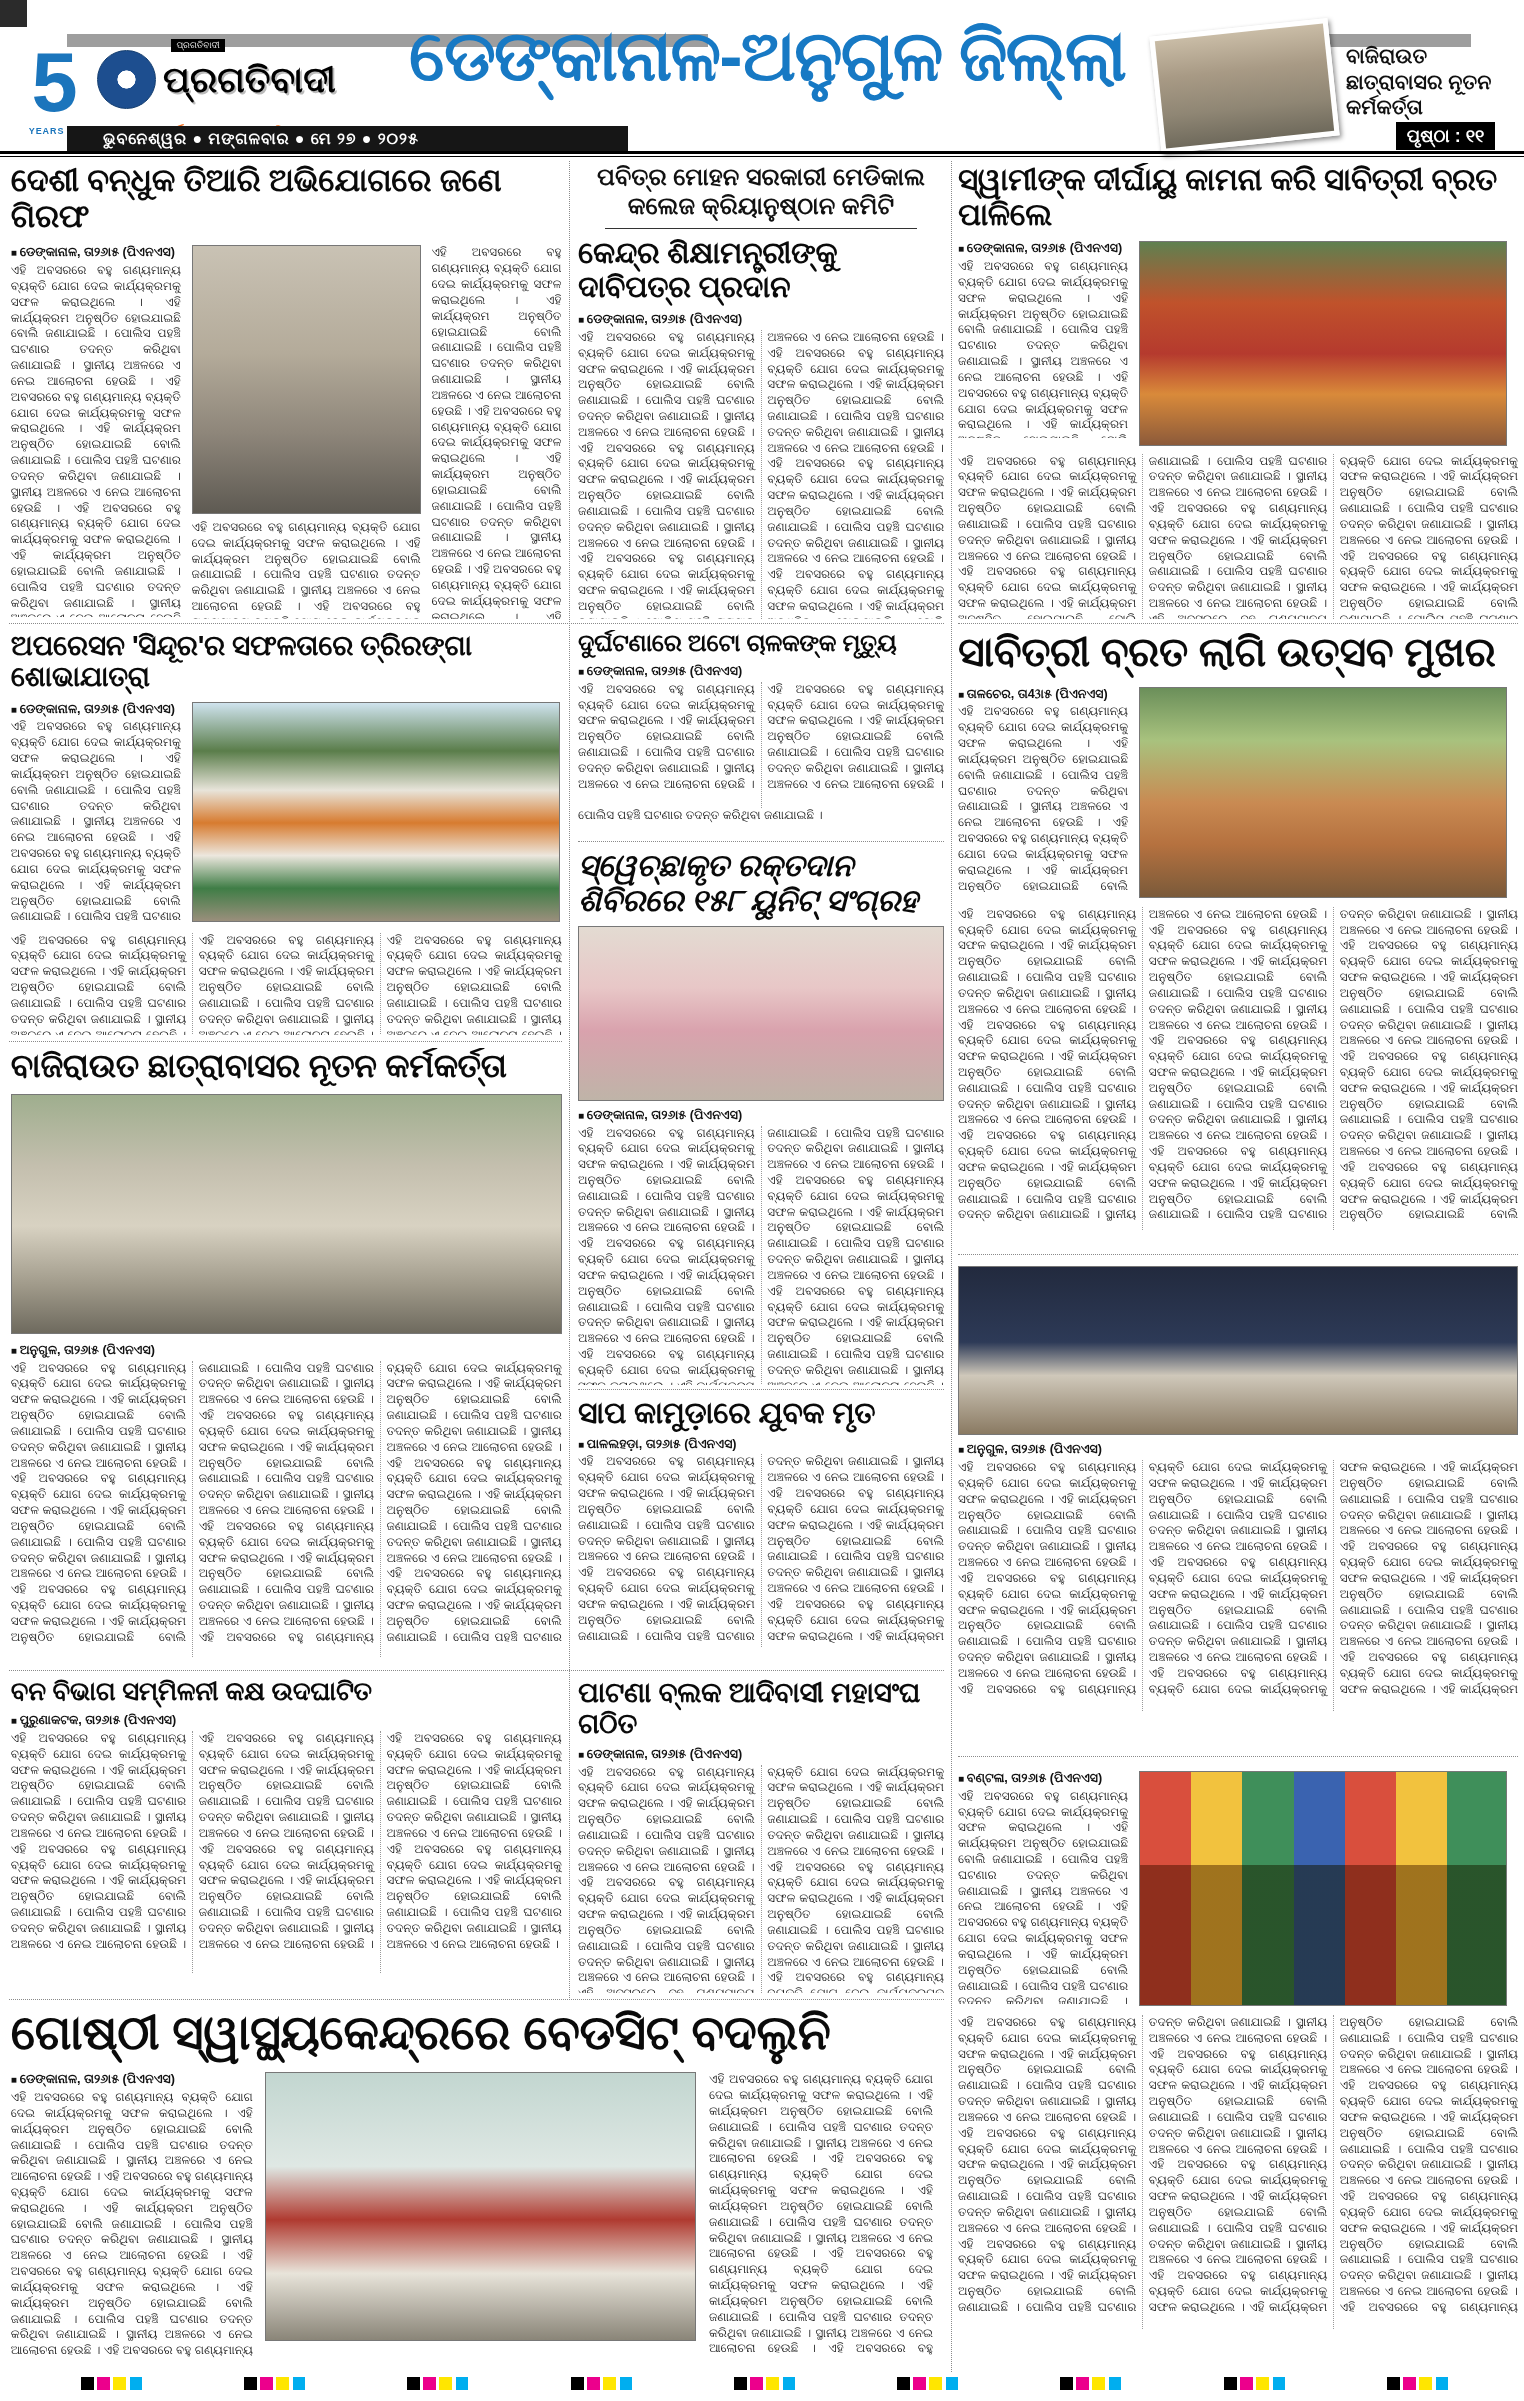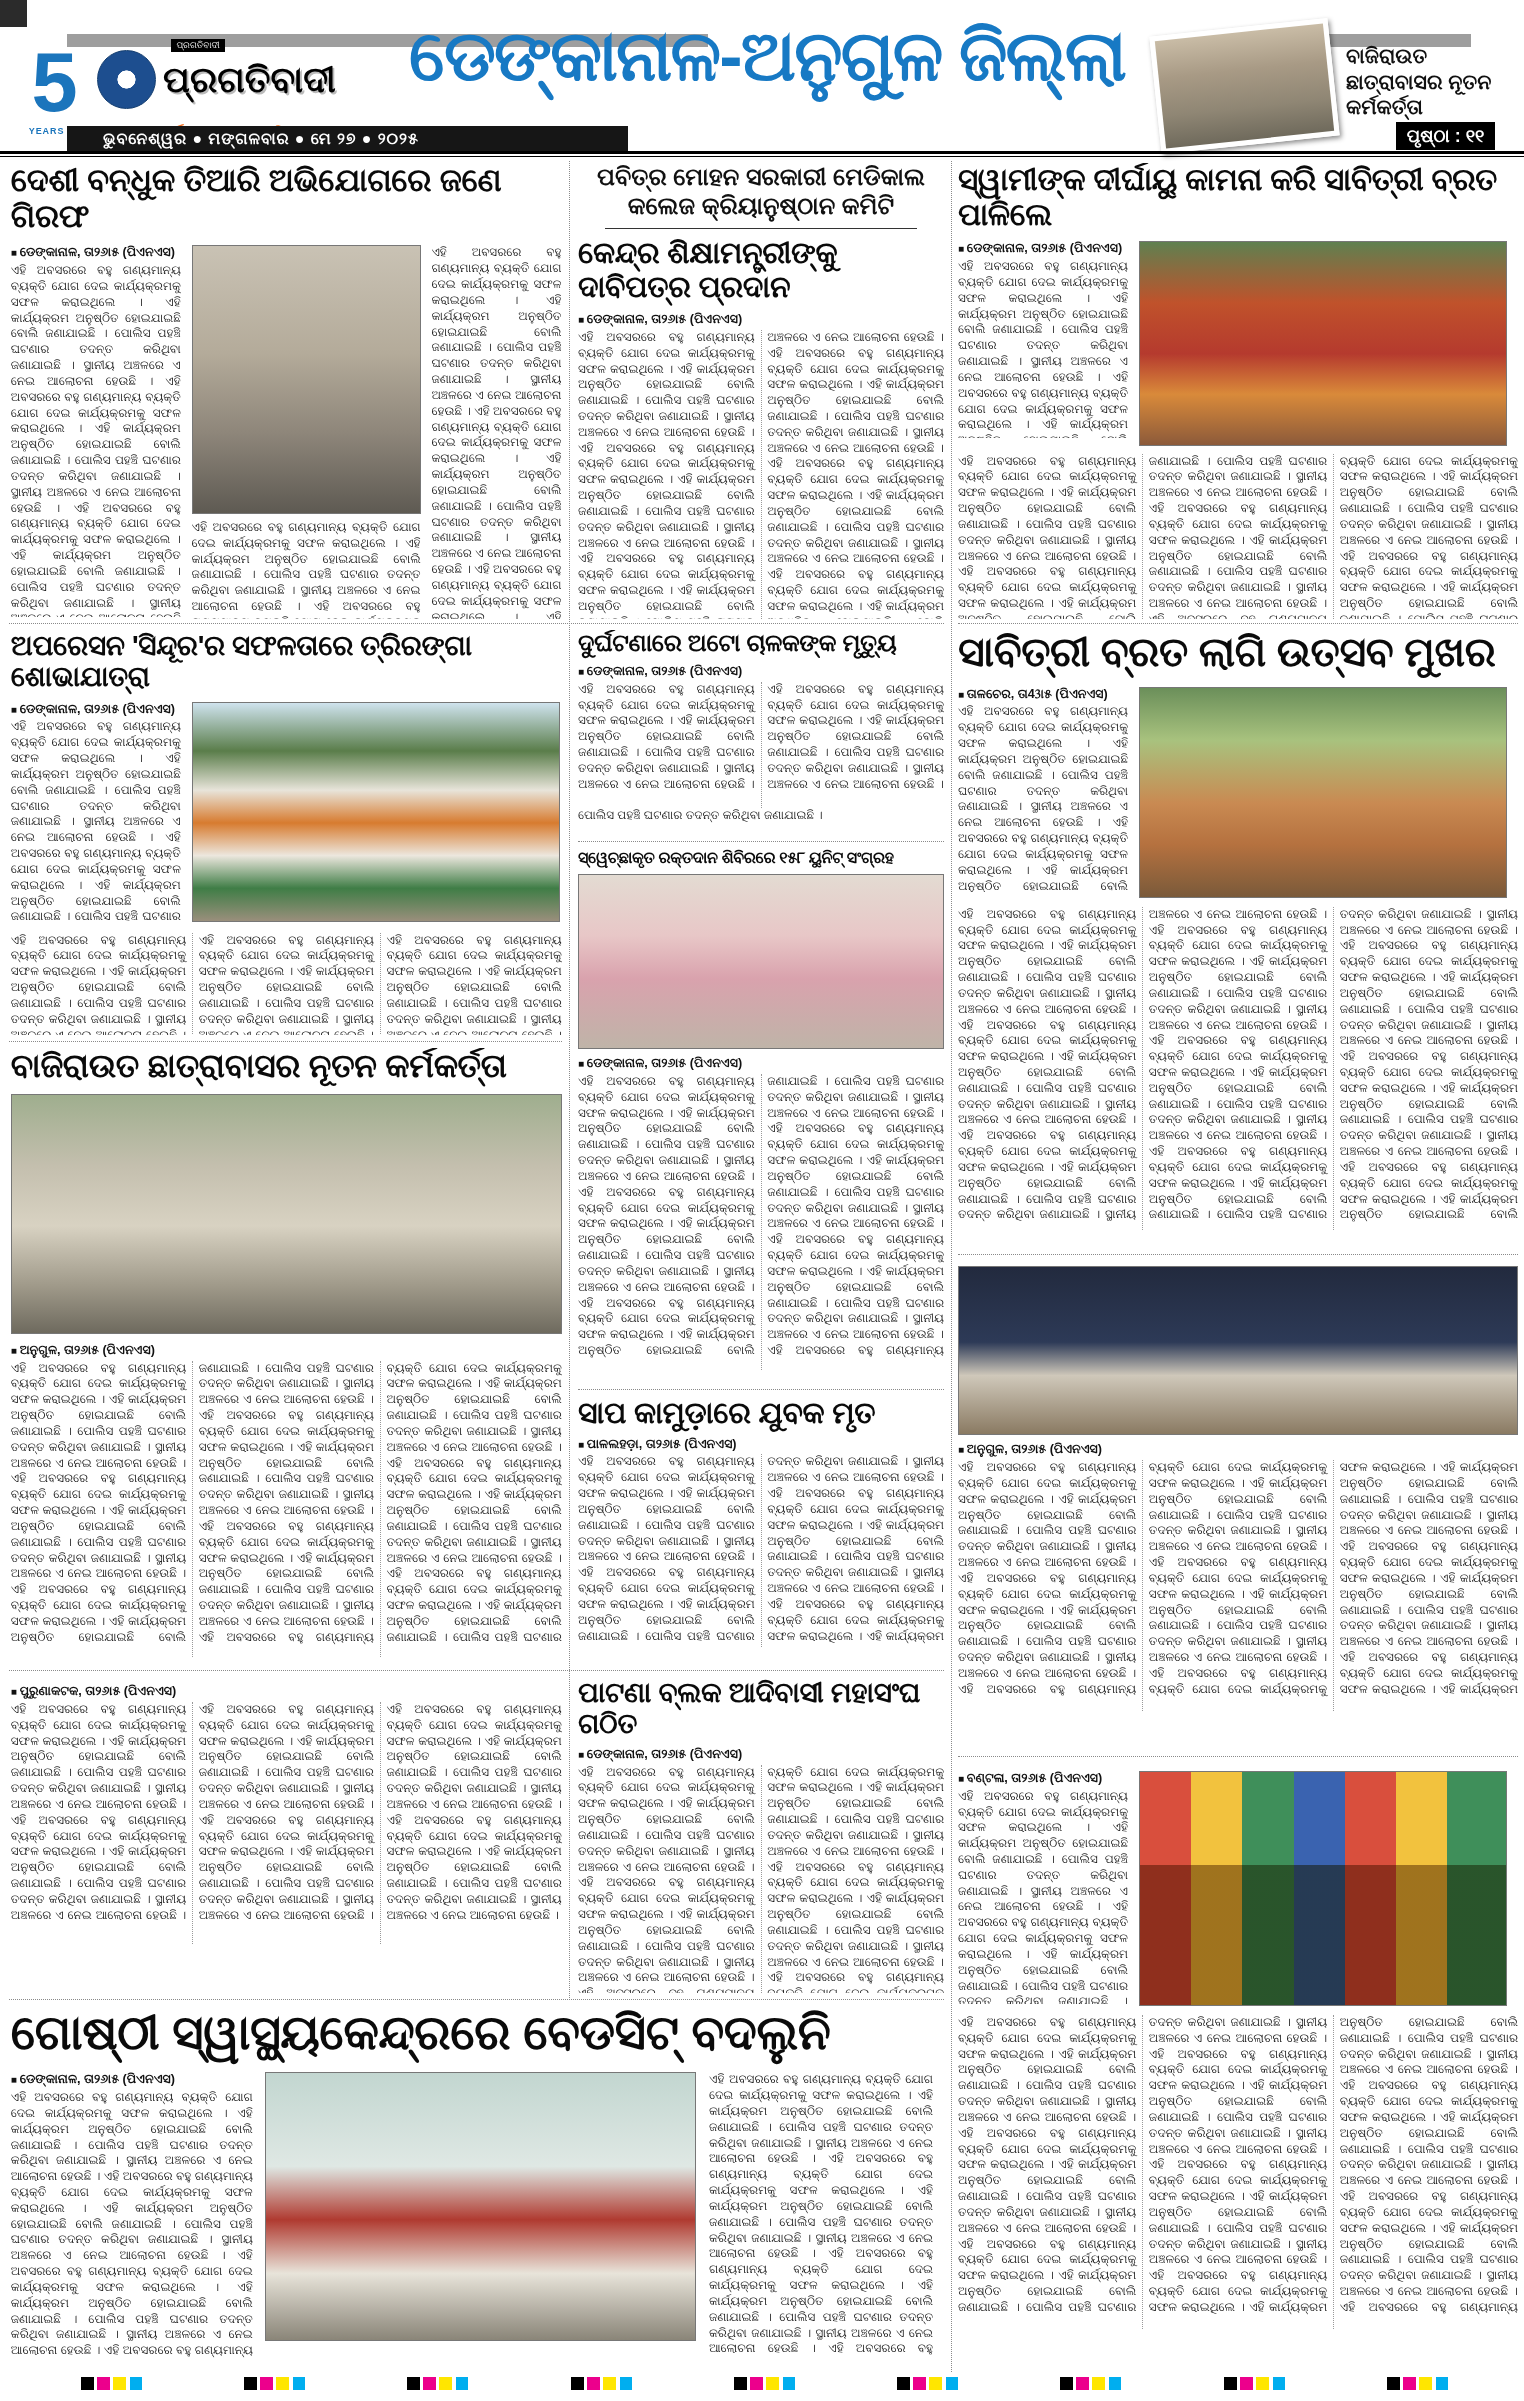--- a/index.html
+++ b/index.html
@@ -158,21 +158,21 @@
   <div class="art" style="left:578px; top:630px; width:366px; height:206px;">
     <div class="hl" style="font-size:24px;">ଦୁର୍ଘଟଣାରେ ଅଟୋ ଚାଳକଙ୍କ ମୃତ୍ୟୁ</div>
     <div style="margin-top:7.2px;">
       <div class="dl">ଡେଙ୍କାନାଳ, ତା୨୬ା୫ (ପିଏନଏସ)</div>
       <div class="body c2" style="height:126px;">ଏହି ଅବସରରେ ବହୁ ଗଣ୍ୟମାନ୍ୟ ବ୍ୟକ୍ତି ଯୋଗ ଦେଇ କାର୍ଯ୍ୟକ୍ରମକୁ ସଫଳ କରାଇଥିଲେ । ଏହି କାର୍ଯ୍ୟକ୍ରମ ଅନୁଷ୍ଠିତ ହୋଇଯାଇଛି ବୋଲି ଜଣାଯାଇଛି । ପୋଲିସ ପହଞ୍ଚି ଘଟଣାର ତଦନ୍ତ କରିଥିବା ଜଣାଯାଇଛି । ସ୍ଥାନୀୟ ଅଞ୍ଚଳରେ ଏ ନେଇ ଆଲୋଚନା ହେଉଛି । ଏହି ଅବସରରେ ବହୁ ଗଣ୍ୟମାନ୍ୟ ବ୍ୟକ୍ତି ଯୋଗ ଦେଇ କାର୍ଯ୍ୟକ୍ରମକୁ ସଫଳ କରାଇଥିଲେ । ଏହି କାର୍ଯ୍ୟକ୍ରମ ଅନୁଷ୍ଠିତ ହୋଇଯାଇଛି ବୋଲି ଜଣାଯାଇଛି । ପୋଲିସ ପହଞ୍ଚି ଘଟଣାର ତଦନ୍ତ କରିଥିବା ଜଣାଯାଇଛି । ସ୍ଥାନୀୟ ଅଞ୍ଚଳରେ ଏ ନେଇ ଆଲୋଚନା ହେଉଛି । ଏହି ଅବସରରେ ବହୁ ଗଣ୍ୟମାନ୍ୟ ବ୍ୟକ୍ତି ଯୋଗ ଦେଇ କାର୍ଯ୍ୟକ୍ରମକୁ ସଫଳ କରାଇଥିଲେ । ଏହି କାର୍ଯ୍ୟକ୍ରମ ଅନୁଷ୍ଠିତ ହୋଇଯାଇଛି ବୋଲି ଜଣାଯାଇଛି । ପୋଲିସ ପହଞ୍ଚି ଘଟଣାର ତଦନ୍ତ କରିଥିବା ଜଣାଯାଇଛି । ସ୍ଥାନୀୟ ଅଞ୍ଚଳରେ ଏ ନେଇ ଆଲୋଚନା ହେଉଛି । </div>
       <div class="body">ପୋଲିସ ପହଞ୍ଚି ଘଟଣାର ତଦନ୍ତ କରିଥିବା ଜଣାଯାଇଛି ।</div>
     </div>
   </div>
 
   <div class="art" style="left:578px; top:849px; width:366px; height:536px;">
-    <div class="hl hl-c" style="font-size:16px;">ସ୍ୱେଚ୍ଛାକୃତ ରକ୍ତଦାନ ଶିବିରରେ ୧୫୮ ୟୁନିଟ୍ ସଂଗ୍ରହ</div>
+    <div class="hl hl-c" style="font-size:31px;font-style:italic;">ସ୍ୱେଚ୍ଛାକୃତ ରକ୍ତଦାନ ଶିବିରରେ ୧୫୮ ୟୁନିଟ୍ ସଂଗ୍ରହ</div>
     <div class="photo p-blood" style="width:366px; height:175px; margin-top:7.2px;"></div>
     <div style="margin-top:7.2px;">
       <div class="dl">ଡେଙ୍କାନାଳ, ତା୨୬ା୫ (ପିଏନଏସ)</div>
       <div class="body c2" style="height:296px;">ଏହି ଅବସରରେ ବହୁ ଗଣ୍ୟମାନ୍ୟ ବ୍ୟକ୍ତି ଯୋଗ ଦେଇ କାର୍ଯ୍ୟକ୍ରମକୁ ସଫଳ କରାଇଥିଲେ । ଏହି କାର୍ଯ୍ୟକ୍ରମ ଅନୁଷ୍ଠିତ ହୋଇଯାଇଛି ବୋଲି ଜଣାଯାଇଛି । ପୋଲିସ ପହଞ୍ଚି ଘଟଣାର ତଦନ୍ତ କରିଥିବା ଜଣାଯାଇଛି । ସ୍ଥାନୀୟ ଅଞ୍ଚଳରେ ଏ ନେଇ ଆଲୋଚନା ହେଉଛି । ଏହି ଅବସରରେ ବହୁ ଗଣ୍ୟମାନ୍ୟ ବ୍ୟକ୍ତି ଯୋଗ ଦେଇ କାର୍ଯ୍ୟକ୍ରମକୁ ସଫଳ କରାଇଥିଲେ । ଏହି କାର୍ଯ୍ୟକ୍ରମ ଅନୁଷ୍ଠିତ ହୋଇଯାଇଛି ବୋଲି ଜଣାଯାଇଛି । ପୋଲିସ ପହଞ୍ଚି ଘଟଣାର ତଦନ୍ତ କରିଥିବା ଜଣାଯାଇଛି । ସ୍ଥାନୀୟ ଅଞ୍ଚଳରେ ଏ ନେଇ ଆଲୋଚନା ହେଉଛି । ଏହି ଅବସରରେ ବହୁ ଗଣ୍ୟମାନ୍ୟ ବ୍ୟକ୍ତି ଯୋଗ ଦେଇ କାର୍ଯ୍ୟକ୍ରମକୁ ସଫଳ କରାଇଥିଲେ । ଏହି କାର୍ଯ୍ୟକ୍ରମ ଅନୁଷ୍ଠିତ ହୋଇଯାଇଛି ବୋଲି ଜଣାଯାଇଛି । ପୋଲିସ ପହଞ୍ଚି ଘଟଣାର ତଦନ୍ତ କରିଥିବା ଜଣାଯାଇଛି । ସ୍ଥାନୀୟ ଅଞ୍ଚଳରେ ଏ ନେଇ ଆଲୋଚନା ହେଉଛି । ଏହି ଅବସରରେ ବହୁ ଗଣ୍ୟମାନ୍ୟ ବ୍ୟକ୍ତି ଯୋଗ ଦେଇ କାର୍ଯ୍ୟକ୍ରମକୁ ସଫଳ କରାଇଥିଲେ । ଏହି କାର୍ଯ୍ୟକ୍ରମ ଅନୁଷ୍ଠିତ ହୋଇଯାଇଛି ବୋଲି ଜଣାଯାଇଛି । ପୋଲିସ ପହଞ୍ଚି ଘଟଣାର ତଦନ୍ତ କରିଥିବା ଜଣାଯାଇଛି । ସ୍ଥାନୀୟ ଅଞ୍ଚଳରେ ଏ ନେଇ ଆଲୋଚନା ହେଉଛି । ଏହି ଅବସରରେ ବହୁ ଗଣ୍ୟମାନ୍ୟ ବ୍ୟକ୍ତି ଯୋଗ ଦେଇ କାର୍ଯ୍ୟକ୍ରମକୁ ସଫଳ କରାଇଥିଲେ । ଏହି କାର୍ଯ୍ୟକ୍ରମ ଅନୁଷ୍ଠିତ ହୋଇଯାଇଛି ବୋଲି ଜଣାଯାଇଛି । ପୋଲିସ ପହଞ୍ଚି ଘଟଣାର ତଦନ୍ତ କରିଥିବା ଜଣାଯାଇଛି । ସ୍ଥାନୀୟ ଅଞ୍ଚଳରେ ଏ ନେଇ ଆଲୋଚନା ହେଉଛି । ଏହି ଅବସରରେ ବହୁ ଗଣ୍ୟମାନ୍ୟ ବ୍ୟକ୍ତି ଯୋଗ ଦେଇ କାର୍ଯ୍ୟକ୍ରମକୁ ସଫଳ କରାଇଥିଲେ । ଏହି କାର୍ଯ୍ୟକ୍ରମ ଅନୁଷ୍ଠିତ ହୋଇଯାଇଛି ବୋଲି ଜଣାଯାଇଛି । ପୋଲିସ ପହଞ୍ଚି ଘଟଣାର ତଦନ୍ତ କରିଥିବା ଜଣାଯାଇଛି । ସ୍ଥାନୀୟ ଅଞ୍ଚଳରେ ଏ ନେଇ ଆଲୋଚନା ହେଉଛି । </div>
     </div>
   </div>
 
   <div class="art" style="left:958px; top:630px; width:560px; height:621px;">
     <div class="hl" style="font-size:41px;">ସାବିତ୍ରୀ ବ୍ରତ ଲାଗି ଉତ୍ସବ ମୁଖର</div>
     <div style="display:flex; gap:10.8px; margin-top:10.8px;">
@@ -204,20 +204,21 @@
 
   <div class="art" style="left:958px; top:1259px; width:560px; height:493px;">
     <div class="photo p-stage" style="width:560px; height:169px; margin-top:7.2px;"></div>
     <div style="margin-top:7.2px;">
       <div class="dl">ଅନୁଗୁଳ, ତା୨୬ା୫ (ପିଏନଏସ)</div>
       <div class="body c3" style="height:251px;">ଏହି ଅବସରରେ ବହୁ ଗଣ୍ୟମାନ୍ୟ ବ୍ୟକ୍ତି ଯୋଗ ଦେଇ କାର୍ଯ୍ୟକ୍ରମକୁ ସଫଳ କରାଇଥିଲେ । ଏହି କାର୍ଯ୍ୟକ୍ରମ ଅନୁଷ୍ଠିତ ହୋଇଯାଇଛି ବୋଲି ଜଣାଯାଇଛି । ପୋଲିସ ପହଞ୍ଚି ଘଟଣାର ତଦନ୍ତ କରିଥିବା ଜଣାଯାଇଛି । ସ୍ଥାନୀୟ ଅଞ୍ଚଳରେ ଏ ନେଇ ଆଲୋଚନା ହେଉଛି । ଏହି ଅବସରରେ ବହୁ ଗଣ୍ୟମାନ୍ୟ ବ୍ୟକ୍ତି ଯୋଗ ଦେଇ କାର୍ଯ୍ୟକ୍ରମକୁ ସଫଳ କରାଇଥିଲେ । ଏହି କାର୍ଯ୍ୟକ୍ରମ ଅନୁଷ୍ଠିତ ହୋଇଯାଇଛି ବୋଲି ଜଣାଯାଇଛି । ପୋଲିସ ପହଞ୍ଚି ଘଟଣାର ତଦନ୍ତ କରିଥିବା ଜଣାଯାଇଛି । ସ୍ଥାନୀୟ ଅଞ୍ଚଳରେ ଏ ନେଇ ଆଲୋଚନା ହେଉଛି । ଏହି ଅବସରରେ ବହୁ ଗଣ୍ୟମାନ୍ୟ ବ୍ୟକ୍ତି ଯୋଗ ଦେଇ କାର୍ଯ୍ୟକ୍ରମକୁ ସଫଳ କରାଇଥିଲେ । ଏହି କାର୍ଯ୍ୟକ୍ରମ ଅନୁଷ୍ଠିତ ହୋଇଯାଇଛି ବୋଲି ଜଣାଯାଇଛି । ପୋଲିସ ପହଞ୍ଚି ଘଟଣାର ତଦନ୍ତ କରିଥିବା ଜଣାଯାଇଛି । ସ୍ଥାନୀୟ ଅଞ୍ଚଳରେ ଏ ନେଇ ଆଲୋଚନା ହେଉଛି । ଏହି ଅବସରରେ ବହୁ ଗଣ୍ୟମାନ୍ୟ ବ୍ୟକ୍ତି ଯୋଗ ଦେଇ କାର୍ଯ୍ୟକ୍ରମକୁ ସଫଳ କରାଇଥିଲେ । ଏହି କାର୍ଯ୍ୟକ୍ରମ ଅନୁଷ୍ଠିତ ହୋଇଯାଇଛି ବୋଲି ଜଣାଯାଇଛି । ପୋଲିସ ପହଞ୍ଚି ଘଟଣାର ତଦନ୍ତ କରିଥିବା ଜଣାଯାଇଛି । ସ୍ଥାନୀୟ ଅଞ୍ଚଳରେ ଏ ନେଇ ଆଲୋଚନା ହେଉଛି । ଏହି ଅବସରରେ ବହୁ ଗଣ୍ୟମାନ୍ୟ ବ୍ୟକ୍ତି ଯୋଗ ଦେଇ କାର୍ଯ୍ୟକ୍ରମକୁ ସଫଳ କରାଇଥିଲେ । ଏହି କାର୍ଯ୍ୟକ୍ରମ ଅନୁଷ୍ଠିତ ହୋଇଯାଇଛି ବୋଲି ଜଣାଯାଇଛି । ପୋଲିସ ପହଞ୍ଚି ଘଟଣାର ତଦନ୍ତ କରିଥିବା ଜଣାଯାଇଛି । ସ୍ଥାନୀୟ ଅଞ୍ଚଳରେ ଏ ନେଇ ଆଲୋଚନା ହେଉଛି । ଏହି ଅବସରରେ ବହୁ ଗଣ୍ୟମାନ୍ୟ ବ୍ୟକ୍ତି ଯୋଗ ଦେଇ କାର୍ଯ୍ୟକ୍ରମକୁ ସଫଳ କରାଇଥିଲେ । ଏହି କାର୍ଯ୍ୟକ୍ରମ ଅନୁଷ୍ଠିତ ହୋଇଯାଇଛି ବୋଲି ଜଣାଯାଇଛି । ପୋଲିସ ପହଞ୍ଚି ଘଟଣାର ତଦନ୍ତ କରିଥିବା ଜଣାଯାଇଛି । ସ୍ଥାନୀୟ ଅଞ୍ଚଳରେ ଏ ନେଇ ଆଲୋଚନା ହେଉଛି । ଏହି ଅବସରରେ ବହୁ ଗଣ୍ୟମାନ୍ୟ ବ୍ୟକ୍ତି ଯୋଗ ଦେଇ କାର୍ଯ୍ୟକ୍ରମକୁ ସଫଳ କରାଇଥିଲେ । ଏହି କାର୍ଯ୍ୟକ୍ରମ ଅନୁଷ୍ଠିତ ହୋଇଯାଇଛି ବୋଲି ଜଣାଯାଇଛି । ପୋଲିସ ପହଞ୍ଚି ଘଟଣାର ତଦନ୍ତ କରିଥିବା ଜଣାଯାଇଛି । ସ୍ଥାନୀୟ ଅଞ୍ଚଳରେ ଏ ନେଇ ଆଲୋଚନା ହେଉଛି । ଏହି ଅବସରରେ ବହୁ ଗଣ୍ୟମାନ୍ୟ ବ୍ୟକ୍ତି ଯୋଗ ଦେଇ କାର୍ଯ୍ୟକ୍ରମକୁ ସଫଳ କରାଇଥିଲେ । ଏହି କାର୍ଯ୍ୟକ୍ରମ ଅନୁଷ୍ଠିତ ହୋଇଯାଇଛି ବୋଲି ଜଣାଯାଇଛି । ପୋଲିସ ପହଞ୍ଚି ଘଟଣାର ତଦନ୍ତ କରିଥିବା ଜଣାଯାଇଛି । ସ୍ଥାନୀୟ ଅଞ୍ଚଳରେ ଏ ନେଇ ଆଲୋଚନା ହେଉଛି । </div>
     </div>
   </div>
 
   <div class="art" style="left:10.8px; top:1677px; width:551px; height:316px;">
+    <div class="hl" style="font-size:26px;">ବନ ବିଭାଗ ସମ୍ମିଳନୀ କକ୍ଷ ଉଦଘାଟିତ</div>
     <div style="margin-top:7.2px;">
       <div class="dl">ପୁରୁଣାକଟକ, ତା୨୬ା୫ (ପିଏନଏସ)</div>
       <div class="body c3" style="height:242px;">ଏହି ଅବସରରେ ବହୁ ଗଣ୍ୟମାନ୍ୟ ବ୍ୟକ୍ତି ଯୋଗ ଦେଇ କାର୍ଯ୍ୟକ୍ରମକୁ ସଫଳ କରାଇଥିଲେ । ଏହି କାର୍ଯ୍ୟକ୍ରମ ଅନୁଷ୍ଠିତ ହୋଇଯାଇଛି ବୋଲି ଜଣାଯାଇଛି । ପୋଲିସ ପହଞ୍ଚି ଘଟଣାର ତଦନ୍ତ କରିଥିବା ଜଣାଯାଇଛି । ସ୍ଥାନୀୟ ଅଞ୍ଚଳରେ ଏ ନେଇ ଆଲୋଚନା ହେଉଛି । ଏହି ଅବସରରେ ବହୁ ଗଣ୍ୟମାନ୍ୟ ବ୍ୟକ୍ତି ଯୋଗ ଦେଇ କାର୍ଯ୍ୟକ୍ରମକୁ ସଫଳ କରାଇଥିଲେ । ଏହି କାର୍ଯ୍ୟକ୍ରମ ଅନୁଷ୍ଠିତ ହୋଇଯାଇଛି ବୋଲି ଜଣାଯାଇଛି । ପୋଲିସ ପହଞ୍ଚି ଘଟଣାର ତଦନ୍ତ କରିଥିବା ଜଣାଯାଇଛି । ସ୍ଥାନୀୟ ଅଞ୍ଚଳରେ ଏ ନେଇ ଆଲୋଚନା ହେଉଛି । ଏହି ଅବସରରେ ବହୁ ଗଣ୍ୟମାନ୍ୟ ବ୍ୟକ୍ତି ଯୋଗ ଦେଇ କାର୍ଯ୍ୟକ୍ରମକୁ ସଫଳ କରାଇଥିଲେ । ଏହି କାର୍ଯ୍ୟକ୍ରମ ଅନୁଷ୍ଠିତ ହୋଇଯାଇଛି ବୋଲି ଜଣାଯାଇଛି । ପୋଲିସ ପହଞ୍ଚି ଘଟଣାର ତଦନ୍ତ କରିଥିବା ଜଣାଯାଇଛି । ସ୍ଥାନୀୟ ଅଞ୍ଚଳରେ ଏ ନେଇ ଆଲୋଚନା ହେଉଛି । ଏହି ଅବସରରେ ବହୁ ଗଣ୍ୟମାନ୍ୟ ବ୍ୟକ୍ତି ଯୋଗ ଦେଇ କାର୍ଯ୍ୟକ୍ରମକୁ ସଫଳ କରାଇଥିଲେ । ଏହି କାର୍ଯ୍ୟକ୍ରମ ଅନୁଷ୍ଠିତ ହୋଇଯାଇଛି ବୋଲି ଜଣାଯାଇଛି । ପୋଲିସ ପହଞ୍ଚି ଘଟଣାର ତଦନ୍ତ କରିଥିବା ଜଣାଯାଇଛି । ସ୍ଥାନୀୟ ଅଞ୍ଚଳରେ ଏ ନେଇ ଆଲୋଚନା ହେଉଛି । ଏହି ଅବସରରେ ବହୁ ଗଣ୍ୟମାନ୍ୟ ବ୍ୟକ୍ତି ଯୋଗ ଦେଇ କାର୍ଯ୍ୟକ୍ରମକୁ ସଫଳ କରାଇଥିଲେ । ଏହି କାର୍ଯ୍ୟକ୍ରମ ଅନୁଷ୍ଠିତ ହୋଇଯାଇଛି ବୋଲି ଜଣାଯାଇଛି । ପୋଲିସ ପହଞ୍ଚି ଘଟଣାର ତଦନ୍ତ କରିଥିବା ଜଣାଯାଇଛି । ସ୍ଥାନୀୟ ଅଞ୍ଚଳରେ ଏ ନେଇ ଆଲୋଚନା ହେଉଛି । ଏହି ଅବସରରେ ବହୁ ଗଣ୍ୟମାନ୍ୟ ବ୍ୟକ୍ତି ଯୋଗ ଦେଇ କାର୍ଯ୍ୟକ୍ରମକୁ ସଫଳ କରାଇଥିଲେ । ଏହି କାର୍ଯ୍ୟକ୍ରମ ଅନୁଷ୍ଠିତ ହୋଇଯାଇଛି ବୋଲି ଜଣାଯାଇଛି । ପୋଲିସ ପହଞ୍ଚି ଘଟଣାର ତଦନ୍ତ କରିଥିବା ଜଣାଯାଇଛି । ସ୍ଥାନୀୟ ଅଞ୍ଚଳରେ ଏ ନେଇ ଆଲୋଚନା ହେଉଛି । </div>
     </div>
   </div>
 
   <div class="art" style="left:578px; top:1677px; width:366px; height:316px;">
     <div class="hl" style="font-size:28px;">ପାଟଣା ବ୍ଲକ ଆଦିବାସୀ ମହାସଂଘ ଗଠିତ</div>
     <div style="margin-top:7.2px;">
       <div class="dl">ଡେଙ୍କାନାଳ, ତା୨୬ା୫ (ପିଏନଏସ)</div>

